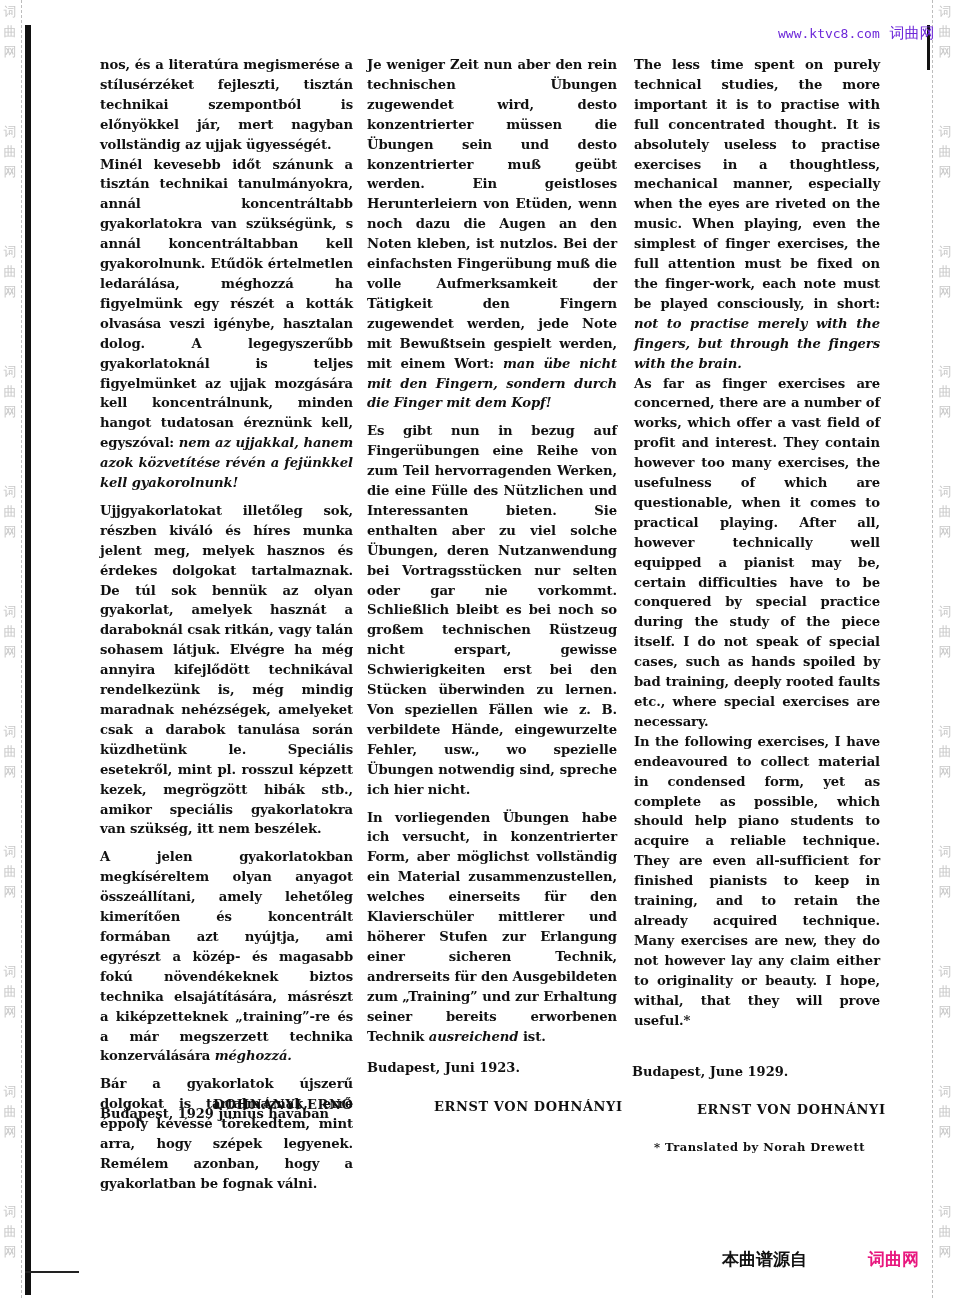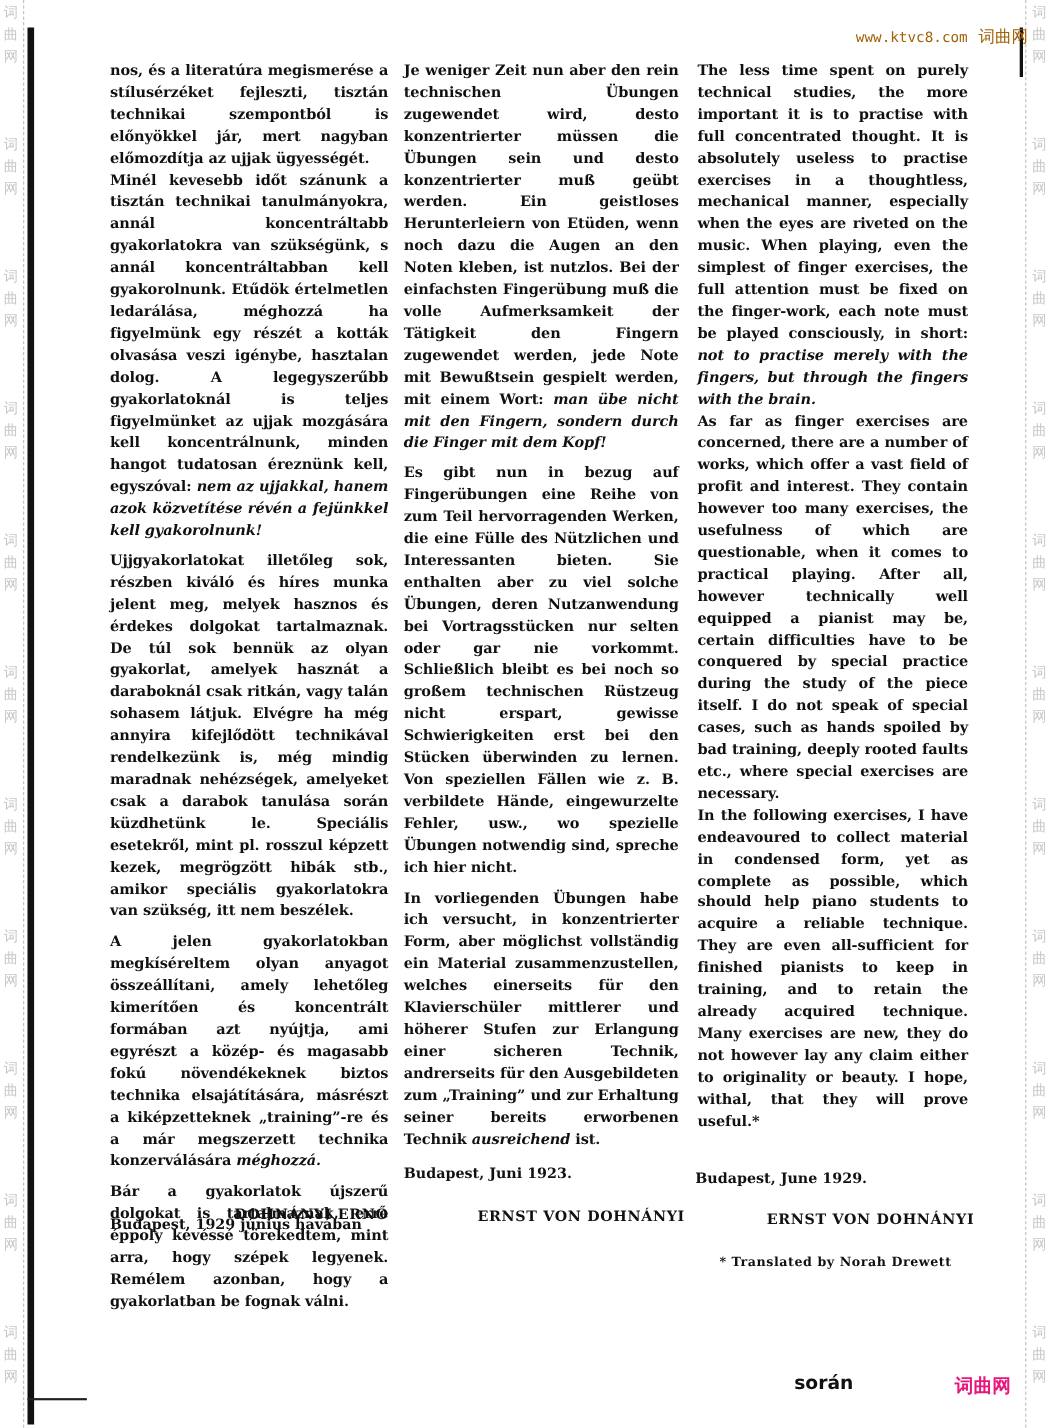--- a/index.html
+++ b/index.html
@@ -13,21 +13,21 @@
   .wm-strip .wm-char { font-family: "DejaVu Sans", sans-serif; font-size: 13px; line-height: 20px; color: #c8c8c8; }
   .wm-dash { position: absolute; top: 0; width: 0; height: 1298px; border-left: 1px dashed #bdbdbd; }
   .wm-dash.left { left: 21px; }
   .wm-dash.right { left: 932px; }
 
   
   .scan-bar-left { position: absolute; left: 25px; top: 25px; width: 6px; height: 1270px; background: #111; }
   .scan-rule-bottom { position: absolute; left: 25px; top: 1271px; width: 54px; height: 2px; background: #222; }
   .scan-bar-right { position: absolute; left: 927px; top: 25px; width: 3px; height: 45px; background: #111; }
 
-  .site-url { position: absolute; left: 778px; top: 24px; font-family: "DejaVu Sans Mono", monospace; font-size: 13px; color: #a16207; white-space: nowrap; }
+  .site-url { position: absolute; left: 778px; top: 24px; font-family: "DejaVu Sans Mono", monospace; font-size: 13px; color: #6d28d9; white-space: nowrap; }
   .site-url .cn { font-family: "DejaVu Sans", sans-serif; font-size: 15px; margin-left: 2px; }
 
   .footer-source { position: absolute; left: 722px; top: 1248px; font-family: "DejaVu Sans", sans-serif; font-weight: bold; font-size: 17px; color: #111; }
   .footer-brand { position: absolute; left: 868px; top: 1248px; font-family: "DejaVu Sans", sans-serif; font-weight: bold; font-size: 17px; color: #e8177e; }
 
   
   .col { position: absolute; top: 55px; font-size: 13.2px; line-height: 19.9px; text-align: justify; font-weight: bold; letter-spacing: -0.1px; }
   .col p { margin: 0; }
   .col p.gap { margin-top: 8px; }
   .col em { font-style: italic; }
@@ -162,21 +162,21 @@
 <div class="scan-bar-left"></div>
 <div class="scan-rule-bottom"></div>
 <div class="scan-bar-right"></div>
 
 <div class="site-url">
   <span>www.ktvc8.com</span>
   <span class="cn">词曲网</span>
 </div>
 
 <div class="col col-hu">
-  <p><span>nos, és a literatúra megismerése a stílusérzéket fejleszti, tisztán technikai szempontból is előnyökkel jár, mert nagyban előmozdítja az ujjak ügyességét.</span></p>
+  <p><span>nos, és a literatúra megismerése a stílusérzéket fejleszti, tisztán technikai szempontból is előnyökkel jár, mert nagyban vollständig az ujjak ügyességét.</span></p>
   <p><span>Minél kevesebb időt szánunk a tisztán technikai tanulmányokra, annál koncentráltabb gyakorlatokra van szükségünk, s annál koncentráltabban kell gyakorolnunk. Etűdök értelmetlen ledarálása, méghozzá ha figyelmünk egy részét a kották olvasása veszi igénybe, hasztalan dolog. A legegyszerűbb gyakorlatoknál is teljes figyelmünket az ujjak mozgására kell koncentrálnunk, minden hangot tudatosan éreznünk kell, egyszóval: </span><em>nem az ujjakkal, hanem azok közvetítése révén a fejünkkel kell gyakorolnunk!</em></p>
   <p class="gap"><span>Ujjgyakorlatokat illetőleg sok, részben kiváló és híres munka jelent meg, melyek hasznos és érdekes dolgokat tartalmaznak. De túl sok bennük az olyan gyakorlat, amelyek hasznát a daraboknál csak ritkán, vagy talán sohasem látjuk. Elvégre ha még annyira kifejlődött technikával rendelkezünk is, még mindig maradnak nehézségek, amelyeket csak a darabok tanulása során küzdhetünk le. Speciális esetekről, mint pl. rosszul képzett kezek, megrögzött hibák stb., amikor speciális gyakorlatokra van szükség, itt nem beszélek.</span></p>
   <p class="gap"><span>A jelen gyakorlatokban megkíséreltem olyan anyagot összeállítani, amely lehetőleg kimerítően és koncentrált formában azt nyújtja, ami egyrészt a közép- és magasabb fokú növendékeknek biztos technika elsajátítására, másrészt a kiképzetteknek „training”-re és a már megszerzett technika konzerválására </span><em>méghozzá.</em></p>
   <p class="gap"><span>Bár a gyakorlatok újszerű dolgokat is tartalmaznak, erre éppoly kevéssé törekedtem, mint arra, hogy szépek legyenek. Remélem azonban, hogy a gyakorlatban be fognak válni.</span></p>
 </div>
 <div class="place-date" style="left:100px; top:1058px;margin-top:48px;">Budapest, 1929 június havában</div>
 <div class="signature" style="left:213px; top:1097px;">DOHNÁNYI ERNŐ</div>
 
 <div class="col col-de">
   <p><span>Je weniger Zeit nun aber den rein technischen Übungen zugewendet wird, desto konzentrierter müssen die Übungen sein und desto konzentrierter muß geübt werden. Ein geistloses Herunterleiern von Etüden, wenn noch dazu die Augen an den Noten kleben, ist nutzlos. Bei der einfachsten Fingerübung muß die volle Aufmerksamkeit der Tätigkeit den Fingern zugewendet werden, jede Note mit Bewußtsein gespielt werden, mit einem Wort: </span><em>man übe nicht mit den Fingern, sondern durch die Finger mit dem Kopf!</em></p>
@@ -188,14 +188,14 @@
 
 <div class="col col-en">
   <p><span>The less time spent on purely technical studies, the more important it is to practise with full concentrated thought. It is absolutely useless to practise exercises in a thoughtless, mechanical manner, especially when the eyes are riveted on the music. When playing, even the simplest of finger exercises, the full attention must be fixed on the finger-work, each note must be played consciously, in short: </span><em>not to practise merely with the fingers, but through the fingers with the brain.</em></p>
   <p><span>As far as finger exercises are concerned, there are a number of works, which offer a vast field of profit and interest. They contain however too many exercises, the usefulness of which are questionable, when it comes to practical playing. After all, however technically well equipped a pianist may be, certain difficulties have to be conquered by special practice during the study of the piece itself. I do not speak of special cases, such as hands spoiled by bad training, deeply rooted faults etc., where special exercises are necessary.</span></p>
   <p><span>In the following exercises, I have endeavoured to collect material in condensed form, yet as complete as possible, which should help piano students to acquire a reliable technique. They are even all-sufficient for finished pianists to keep in training, and to retain the already acquired technique. Many exercises are new, they do not however lay any claim either to originality or beauty. I hope, withal, that they will prove useful.*</span></p>
 </div>
 <div class="place-date" style="left:632px; top:1064px;">Budapest, June 1929.</div>
 <div class="signature" style="left:697px; top:1102px;">ERNST VON DOHNÁNYI</div>
 <div class="footnote" style="left:632px; top:1140px;margin-left:22px;">* Translated by Norah Drewett</div>
 
-<div class="footer-source">során</div>
+<div class="footer-source">本曲谱源自</div>
 <div class="footer-brand">词曲网</div>
 
 </body></html>

